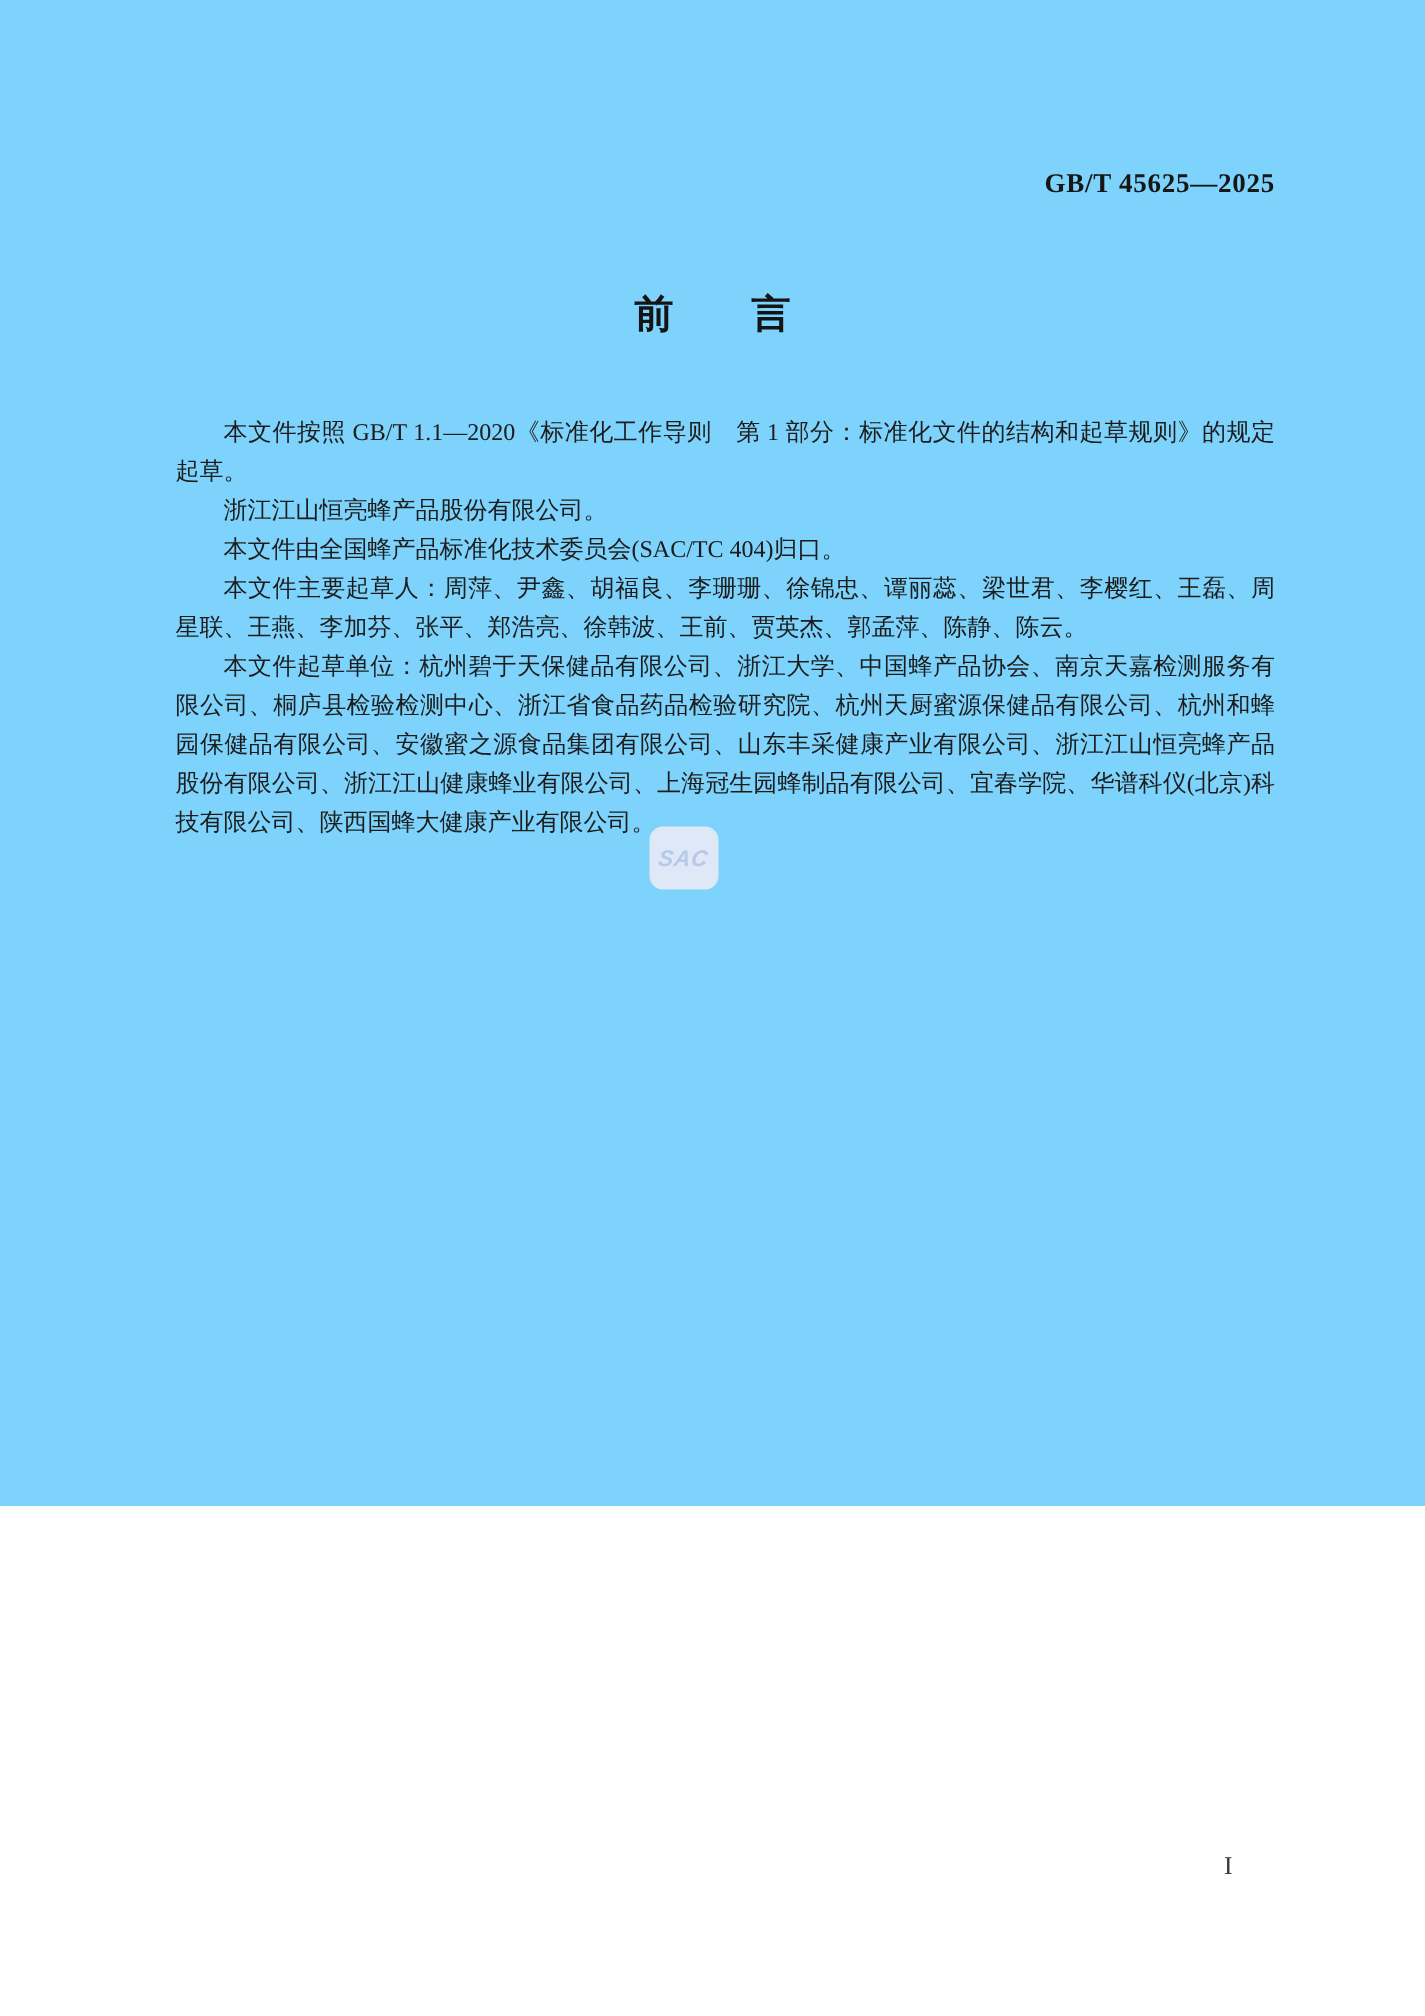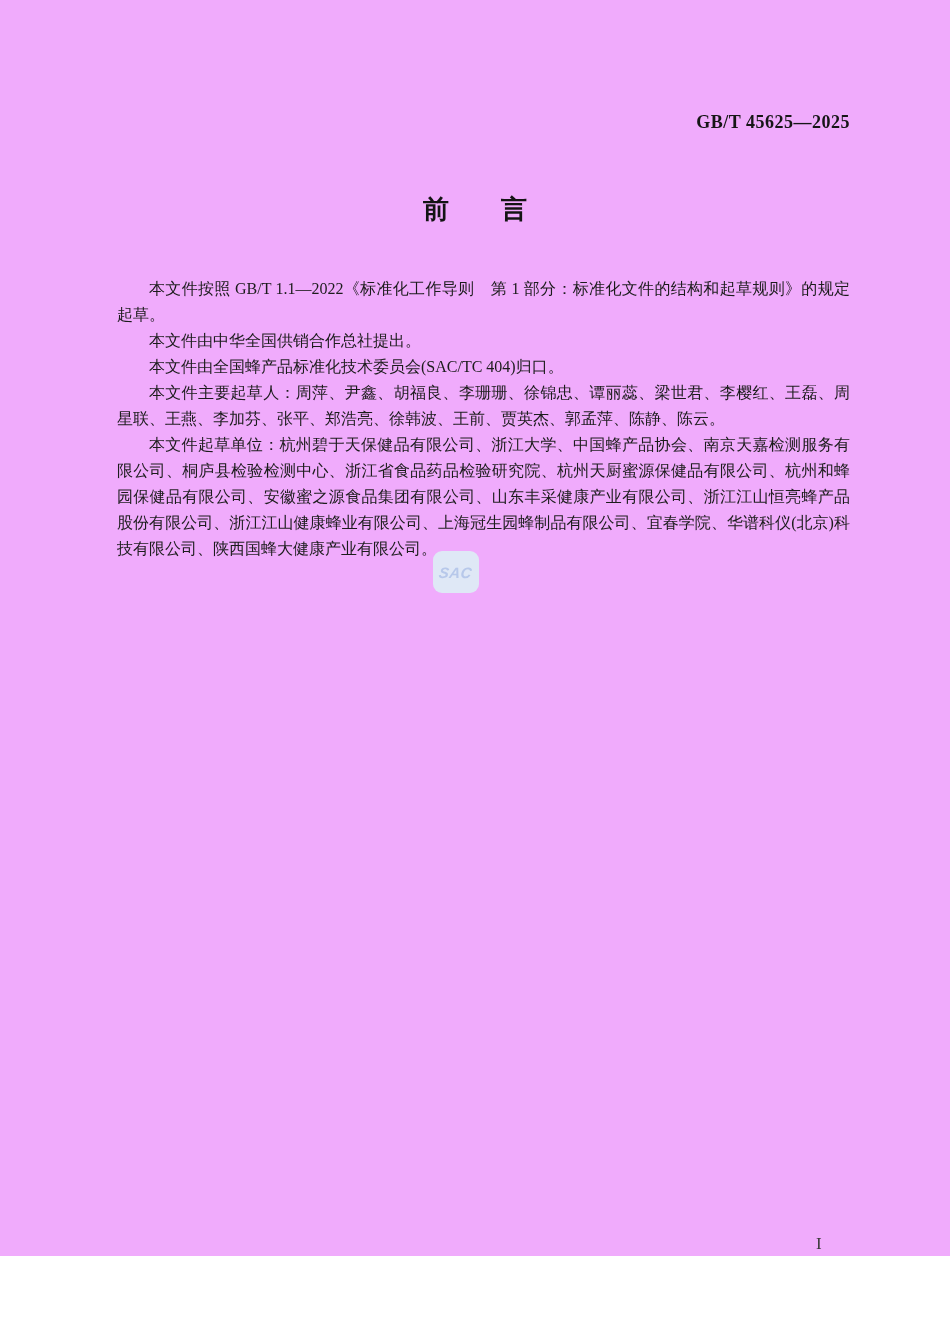--- a/index.html
+++ b/index.html
@@ -11,22 +11,22 @@
     height: 1344px;
     background: #ffffff;
     position: relative;
     overflow: hidden;
     font-family: "Liberation Serif", "DejaVu Serif", serif;
     color: #1c1c1c;
   }
   .page {
     position: relative;
     width: 950px;
-    height: 1256px;
-    background: #f0abfc;
+    height: 1004px;
+    background: #7dd3fc;
   }
   .std-code {
     position: absolute;
     top: 112px;
     left: 0;
     right: 100px;
     text-align: right;
     font-family: "Liberation Serif", "DejaVu Serif", serif;
     font-weight: bold;
     font-size: 18px;
@@ -92,22 +92,22 @@
 </head>
 <body>
 
 <div class="page">
 
   <div class="std-code">GB/T 45625—2025</div>
 
   <div class="fw-title">前　　言</div>
 
   <div class="content">
-    <p>本文件按照 GB/T 1.1—2022《标准化工作导则　第 1 部分：标准化文件的结构和起草规则》的规定起草。</p>
-    <p>本文件由中华全国供销合作总社提出。</p>
+    <p>本文件按照 GB/T 1.1—2020《标准化工作导则　第 1 部分：标准化文件的结构和起草规则》的规定起草。</p>
+    <p>浙江江山恒亮蜂产品股份有限公司。</p>
     <p>本文件由全国蜂产品标准化技术委员会(SAC/TC 404)归口。</p>
     <p>本文件主要起草人：周萍、尹鑫、胡福良、李珊珊、徐锦忠、谭丽蕊、梁世君、李樱红、王磊、周星联、王燕、李加芬、张平、郑浩亮、徐韩波、王前、贾英杰、郭孟萍、陈静、陈云。</p>
     <p>本文件起草单位：杭州碧于天保健品有限公司、浙江大学、中国蜂产品协会、南京天嘉检测服务有限公司、桐庐县检验检测中心、浙江省食品药品检验研究院、杭州天厨蜜源保健品有限公司、杭州和蜂园保健品有限公司、安徽蜜之源食品集团有限公司、山东丰采健康产业有限公司、浙江江山恒亮蜂产品股份有限公司、浙江江山健康蜂业有限公司、上海冠生园蜂制品有限公司、宜春学院、华谱科仪(北京)科技有限公司、陕西国蜂大健康产业有限公司。</p>
   </div>
 
   <div class="watermark">
     <span class="wm-text">SAC</span>
   </div>
 
   <div class="page-number">I</div>

